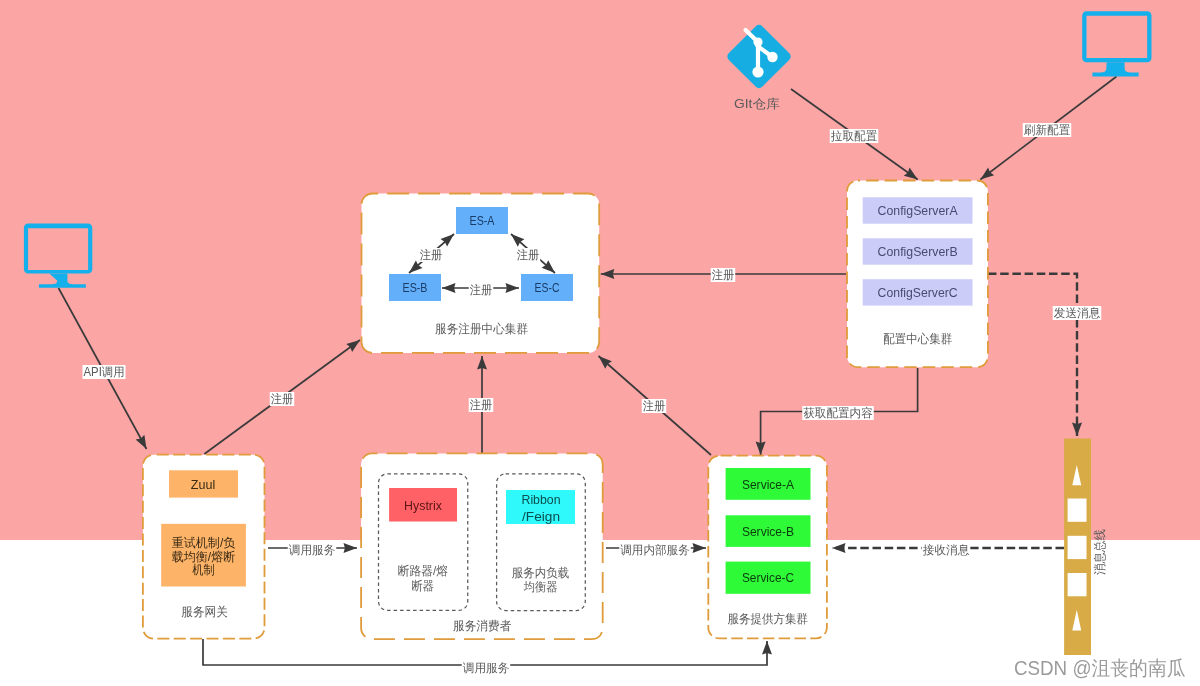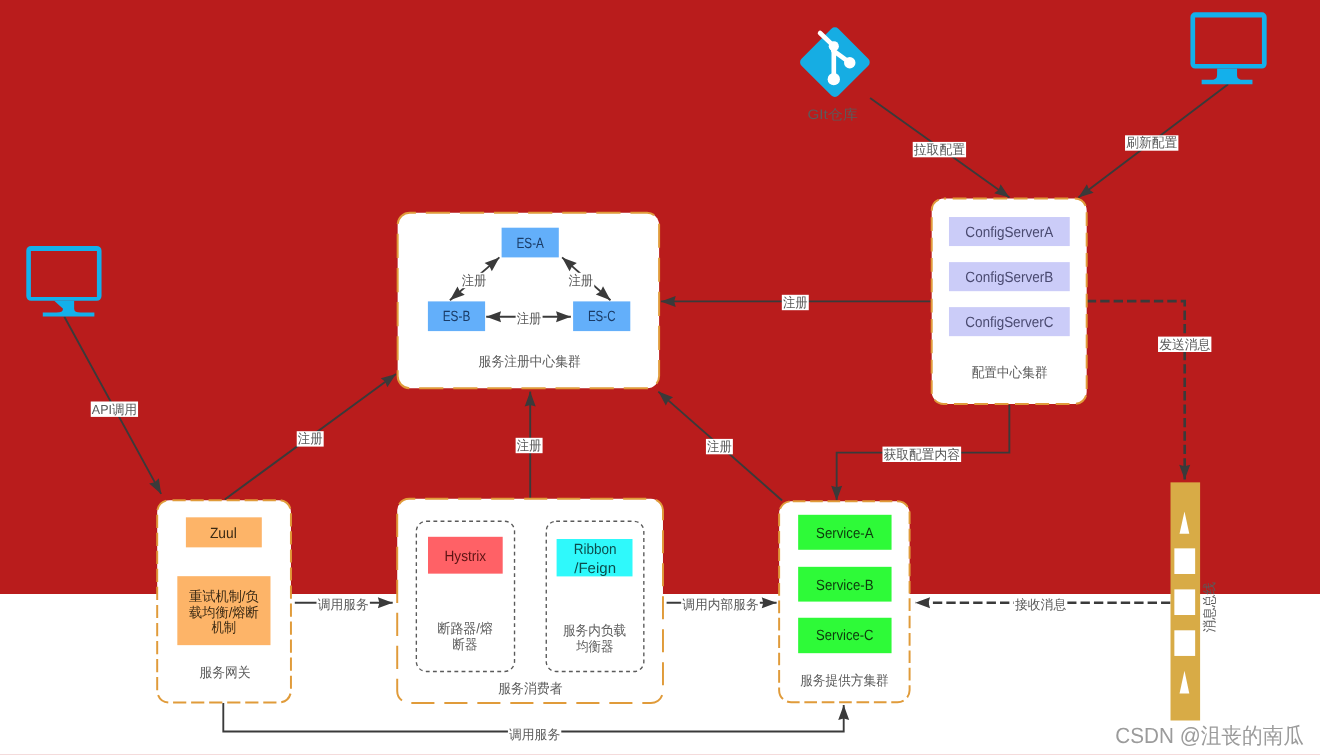--- a/index.html
+++ b/index.html
@@ -1,17 +1,17 @@
 <!DOCTYPE html>
 <html><head>
 <meta charset="utf-8">
 <style>
   html,body{margin:0;padding:0;background:#ffffff;}
   body{width:1200px;height:686px;overflow:hidden;}
-  #stage{position:relative;width:1200px;height:540px;background:#b91c1c;}
+  #stage{position:relative;width:1200px;height:540px;background:#fca5a5;}
   svg#scene{position:absolute;left:0;top:0;width:1200px;height:686px;}
   text{font-family:"Liberation Sans","DejaVu Sans",sans-serif;}
   .edge-label{font-size:12px;fill:#595959;}
   .cluster-caption{font-size:12.5px;fill:#5b5b5b;}
   .box-label{font-size:13.5px;}
   .box-label-cjk{font-size:12.6px;}
   .watermark{font-size:20px;fill:#9b9b9b;}
   .solid-line{stroke:#3a3a3a;stroke-width:1.7;fill:none;}
   .dash-line{stroke:#3a3a3a;stroke-width:2.4;fill:none;stroke-dasharray:8.5 3.7;}
   .arrow-head{fill:#3a3a3a;}

